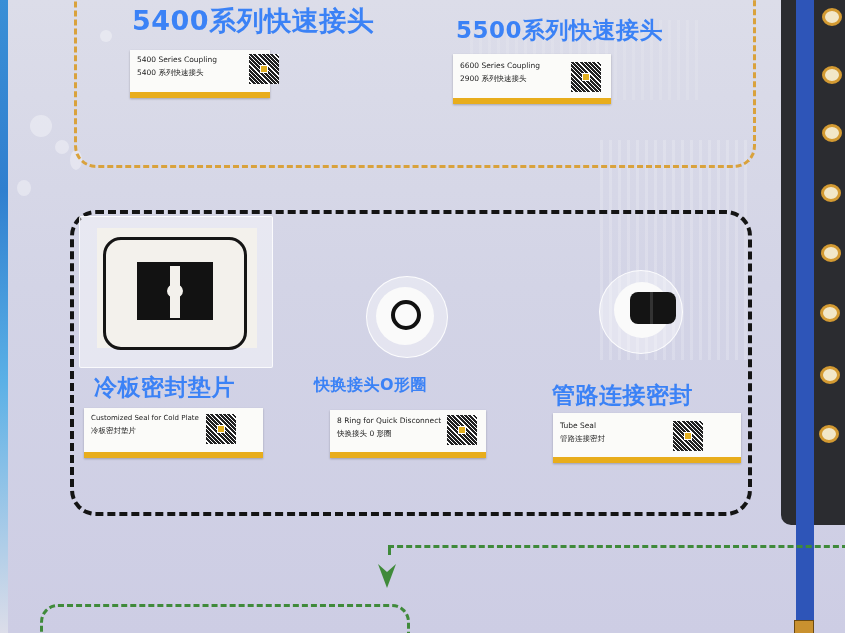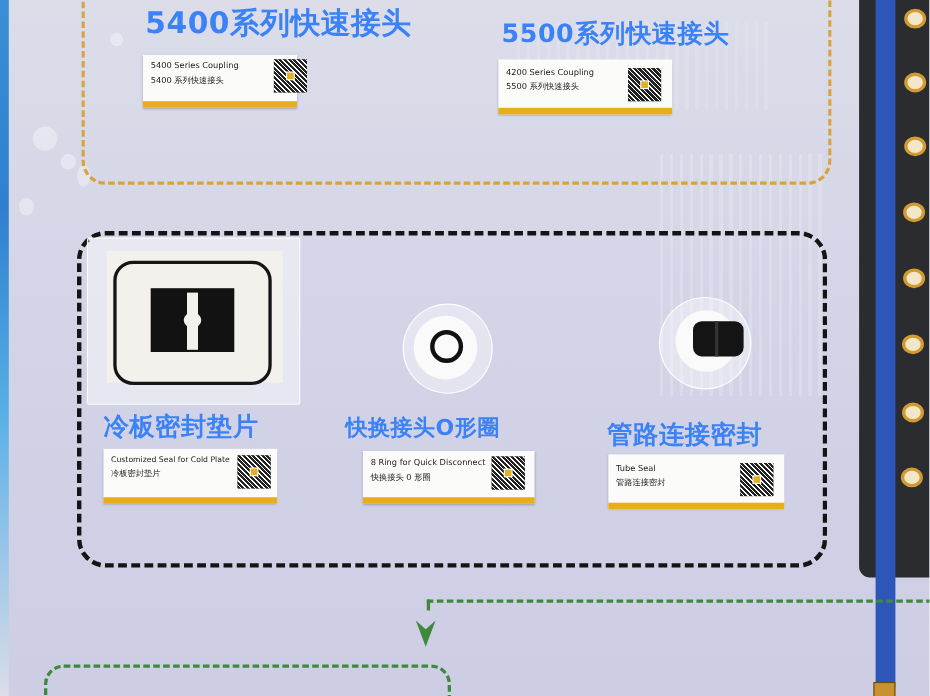--- a/index.html
+++ b/index.html
@@ -63,22 +63,22 @@
 <div class="heading" style="left:132px;top:3px;font-size:27px;">5400系列快速接头</div>
 <div class="label" style="left:130px;top:50px;width:140px;height:48px;">
   <div class="en" style="top:5px;">5400 Series Coupling</div>
   <div class="cn" style="top:18px;text-align:right;">5400 系列快速接头</div>
   <div class="qr" style="left:119px;top:4px;"></div>
   <div class="yb" style="background:#e8ad1c;"></div>
 </div>
 
 <div class="heading" style="left:456px;top:15px;font-size:23px;">5500系列快速接头</div>
 <div class="label" style="left:453px;top:54px;width:158px;height:50px;">
-  <div class="en" style="top:7px;">4200 Series Coupling</div>
-  <div class="cn" style="top:20px;">5500 系列快速接头</div>
+  <div class="en" style="top:7px;">6600 Series Coupling</div>
+  <div class="cn" style="top:20px;">2900 系列快速接头</div>
   <div class="qr" style="left:118px;top:8px;"></div>
   <div class="yb" style="background:#e8ad1c;"></div>
 </div>
 
 <div class="tile" style="left:79px;top:216px;width:192px;height:150px;"></div>
 <div style="position:absolute;left:97px;top:228px;width:160px;height:120px;background:#f3f1ec;"></div>
 <div style="position:absolute;left:103px;top:237px;width:138px;height:107px;border:3px solid #151515;border-radius:18px;"></div>
 <div style="position:absolute;left:137px;top:262px;width:76px;height:58px;background:#121212;">
   <div style="position:absolute;left:33px;top:4px;width:10px;height:52px;background:#f3f1ec;"></div>
   <div style="position:absolute;left:30px;top:22px;width:16px;height:14px;border-radius:50%;background:#f3f1ec;"></div>
@@ -88,34 +88,34 @@
 <div style="position:absolute;left:376px;top:287px;width:58px;height:58px;border-radius:50%;background:#fafafa;"></div>
 <div style="position:absolute;left:391px;top:300px;width:22px;height:22px;border-radius:50%;border:4px solid #111;"></div>
 
 <div style="position:absolute;left:599px;top:270px;width:82px;height:82px;border-radius:50%;background:rgba(255,255,255,0.4);border:1px solid rgba(255,255,255,0.9);"></div>
 <div style="position:absolute;left:614px;top:282px;width:56px;height:56px;border-radius:50%;background:#fafafa;"></div>
 <div style="position:absolute;left:630px;top:292px;width:46px;height:32px;background:#141414;border-radius:8px;">
   <div style="position:absolute;left:20px;top:0;width:3px;height:32px;background:#333;"></div>
 </div>
 
 <div class="heading" style="left:94px;top:372px;font-size:23px;">冷板密封垫片</div>
-<div class="label" style="left:94px;top:408px;width:158px;height:50px;">
+<div class="label" style="left:84px;top:408px;width:179px;height:50px;">
   <div class="en" style="top:6px;font-size:7px;">Customized Seal for Cold Plate</div>
   <div class="cn" style="top:18px;">冷板密封垫片</div>
   <div class="qr" style="left:122px;top:6px;"></div>
   <div class="yb" style="background:#e8ad1c;"></div>
 </div>
 
-<div class="heading" style="left:314px;top:375px;font-size:20px;">快换接头O形圈</div>
+<div class="heading" style="left:314px;top:375px;font-size:16px;">快换接头O形圈</div>
 <div class="label" style="left:330px;top:410px;width:156px;height:48px;">
   <div class="en" style="top:6px;">8 Ring for Quick Disconnect</div>
   <div class="cn" style="top:19px;">快换接头 0 形圈</div>
   <div class="qr" style="left:117px;top:5px;"></div>
   <div class="yb" style="background:#e8ad1c;"></div>
 </div>
 
 <div class="heading" style="left:552px;top:380px;font-size:23px;">管路连接密封</div>
-<div class="label" style="left:553px;top:413px;width:160px;height:50px;">
+<div class="label" style="left:553px;top:413px;width:188px;height:50px;">
   <div class="en" style="top:8px;">Tube Seal</div>
   <div class="cn" style="top:21px;">管路连接密封</div>
   <div class="qr" style="left:120px;top:8px;"></div>
   <div class="yb" style="background:#e8ad1c;"></div>
 </div>
 
 </body></html>

